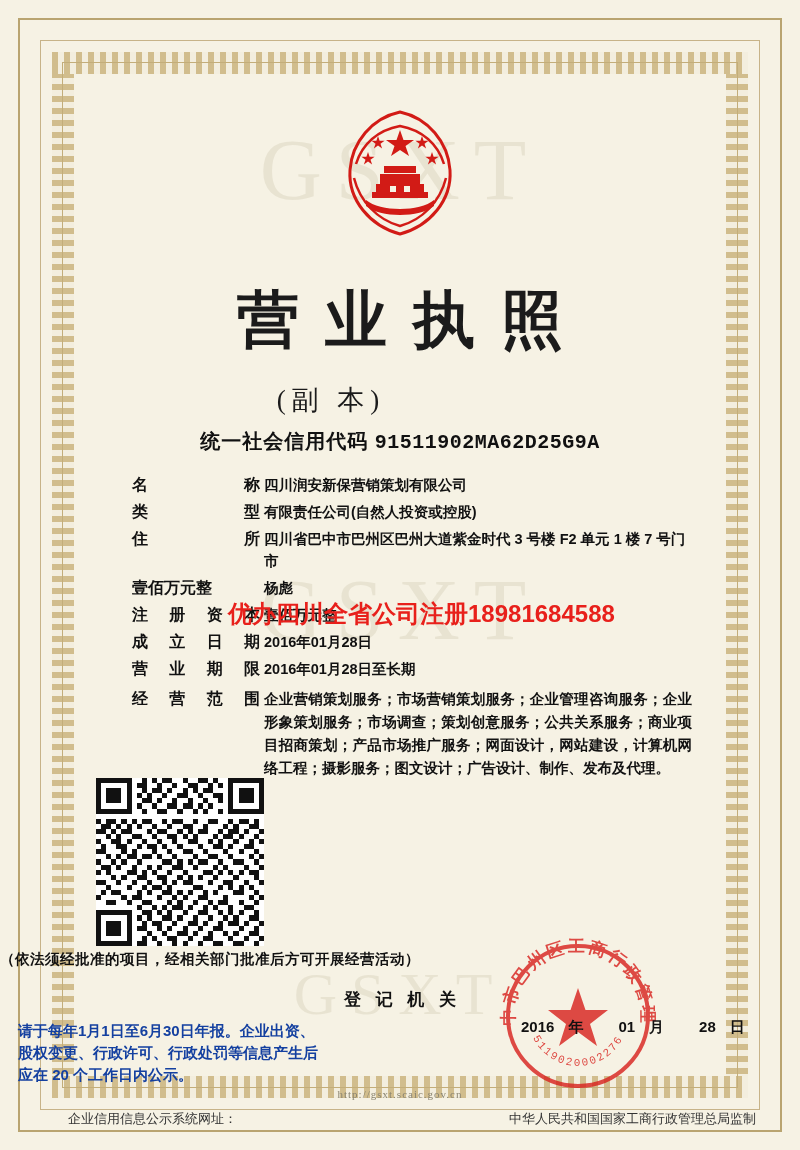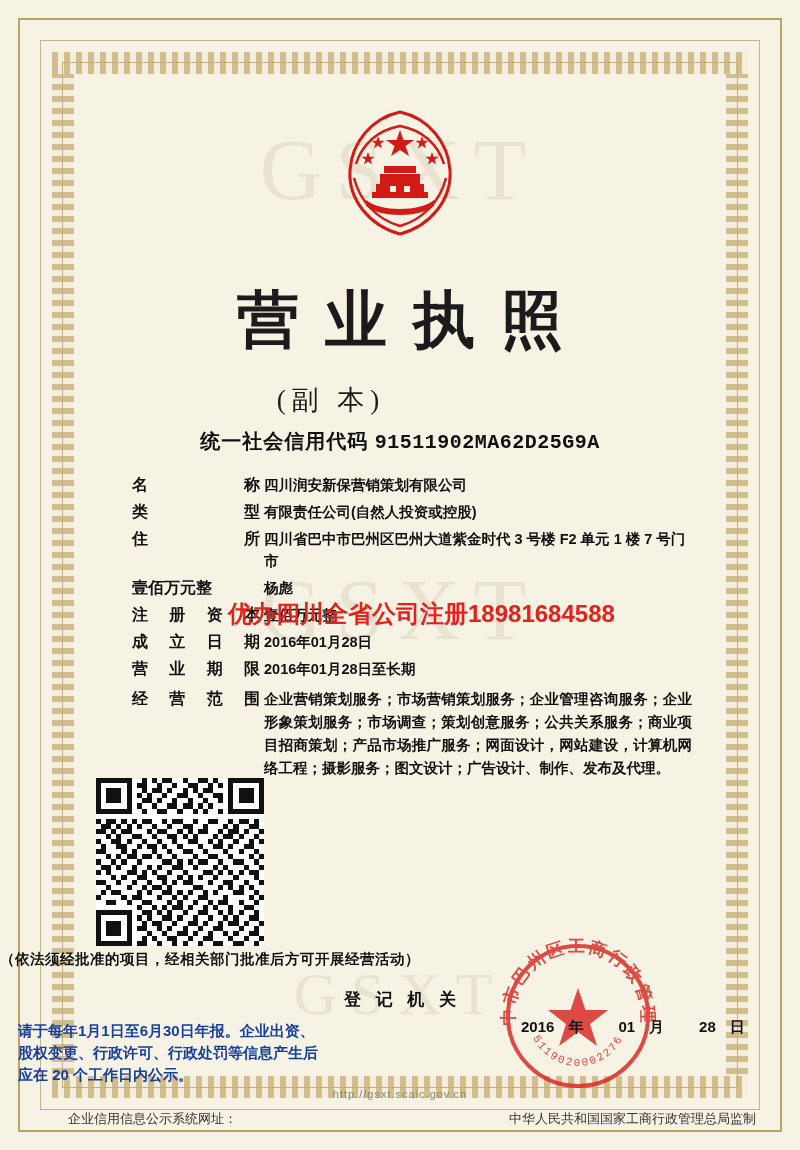--- a/index.html
+++ b/index.html
@@ -221,21 +221,21 @@
     color: #1440a0;
     line-height: 22px;
   }
   .gsxt-url {
     position: absolute;
     left: 0; top: 1088px;
     width: 800px;
     text-align: center;
     font-size: 11px;
     color: #8a8470;
-    font-family: Liberation Sans, sans-serif;
+    font-family: Liberation Serif, serif;
     letter-spacing: 1px;
   }
   .footer {
     position: absolute;
     left: 12px; top: 1110px;
     width: 800px;
     display: flex;
     justify-content: space-between;
     padding: 0 56px;
     box-sizing: border-box;

